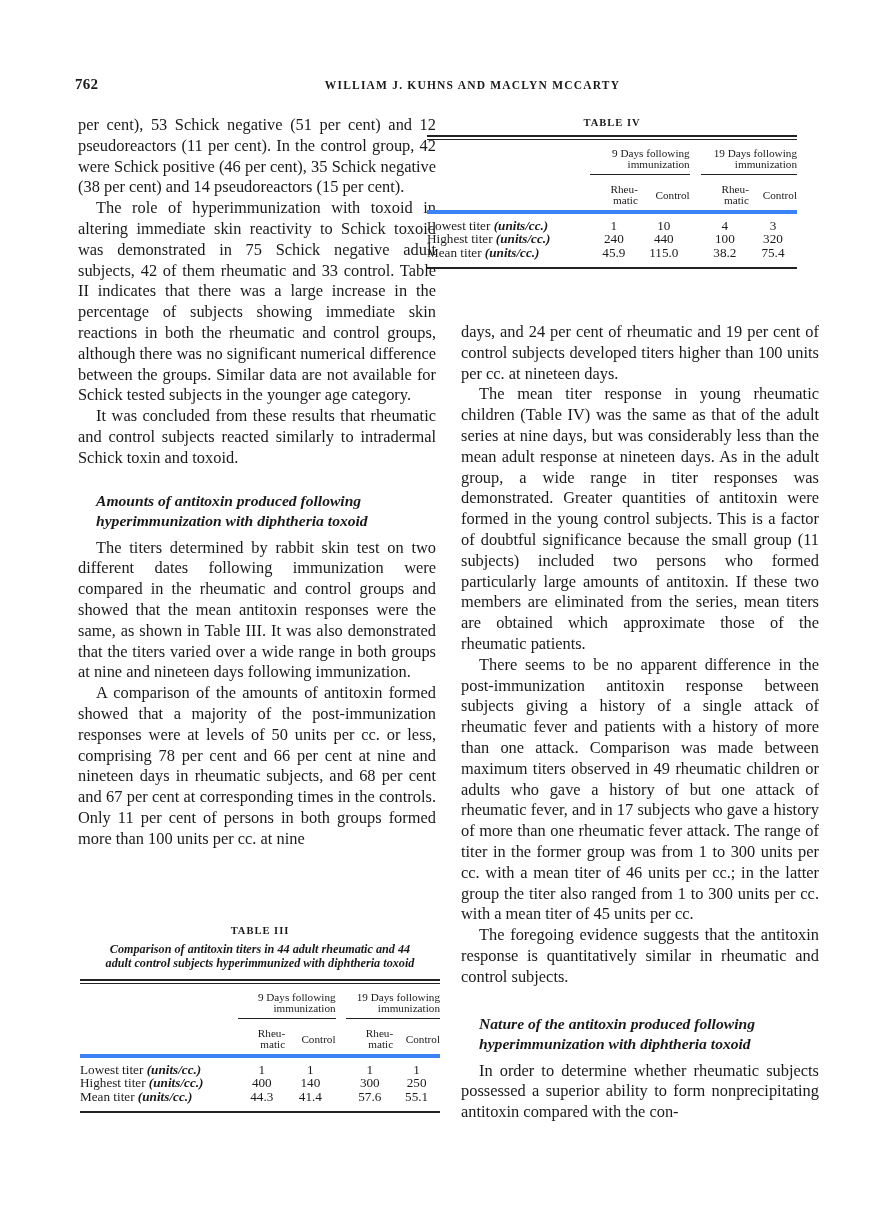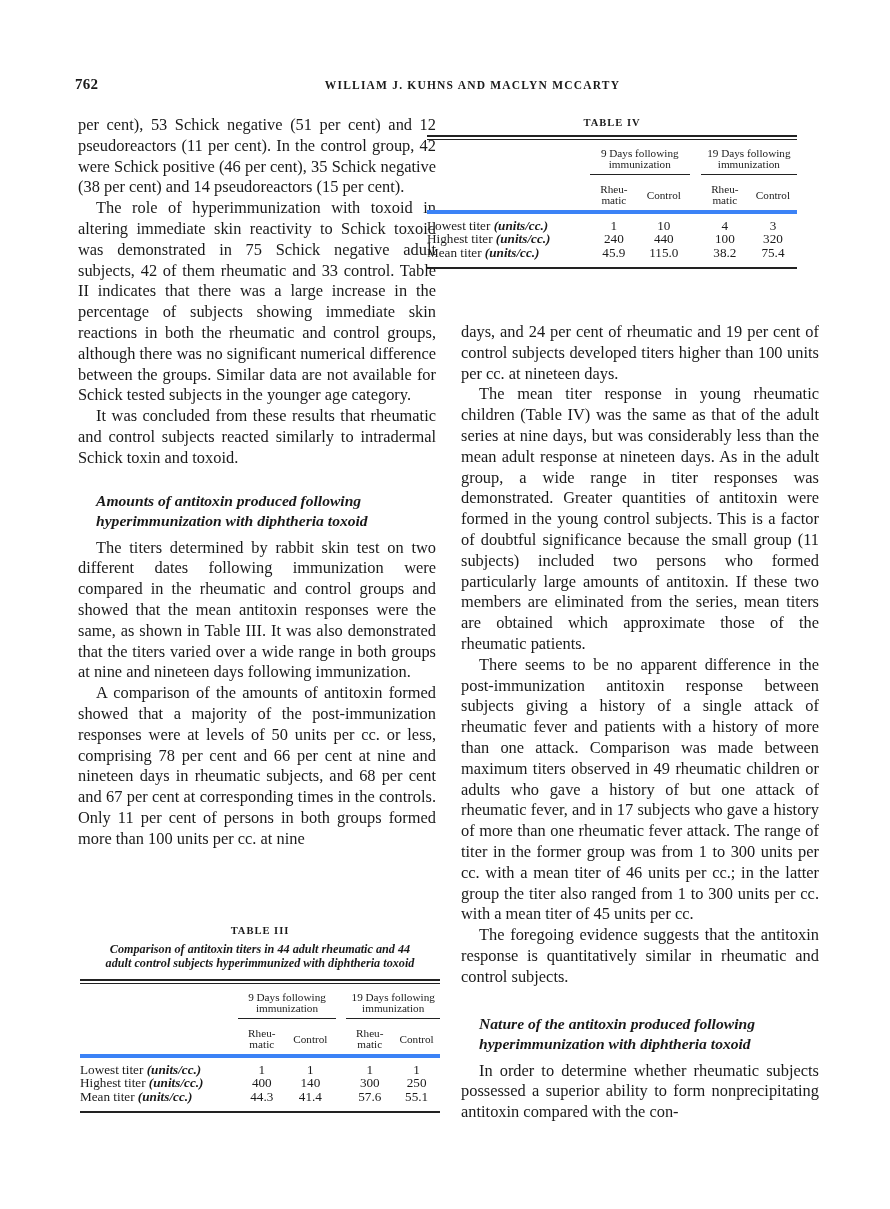--- a/index.html
+++ b/index.html
@@ -43,21 +43,21 @@
     text-align: center; font-style: italic; font-weight: bold;
     font-size: 12.2px; line-height: 13.5px; margin-bottom: 9px;
   }
   .rule-double {
     border-top: 2px solid #222; height: 2px; border-bottom: 1px solid #222;
     margin-bottom: 6px;
   }
   .rule-bottom { border-top: 2px solid #222; margin-top: 8px; }
   table.data { width: 100%; border-collapse: collapse; font-size: 12.8px; }
   table.data th {
-    font-weight: normal; font-size: 11.2px; line-height: 11px; text-align: center;
+    font-weight: normal; font-size: 11.2px; line-height: 11px; text-align: right;
     padding: 2px 0;
   }
   th.group-head { border-bottom: 1px solid #222; padding-bottom: 4px !important; }
   th.group-gap { width: 10px; }
   tr.sub-head th { padding-top: 9px; padding-bottom: 4px; border-bottom: 4px solid #3b82f6; }
   table.data td { padding: 0; line-height: 13.4px; }
   td.label { text-align: left; white-space: nowrap; font-size: 13.2px; }
   td.label i { font-weight: bold; }
   td.num { text-align: center; font-size: 13.2px; }
   tr.first-row td { padding-top: 5px; }

